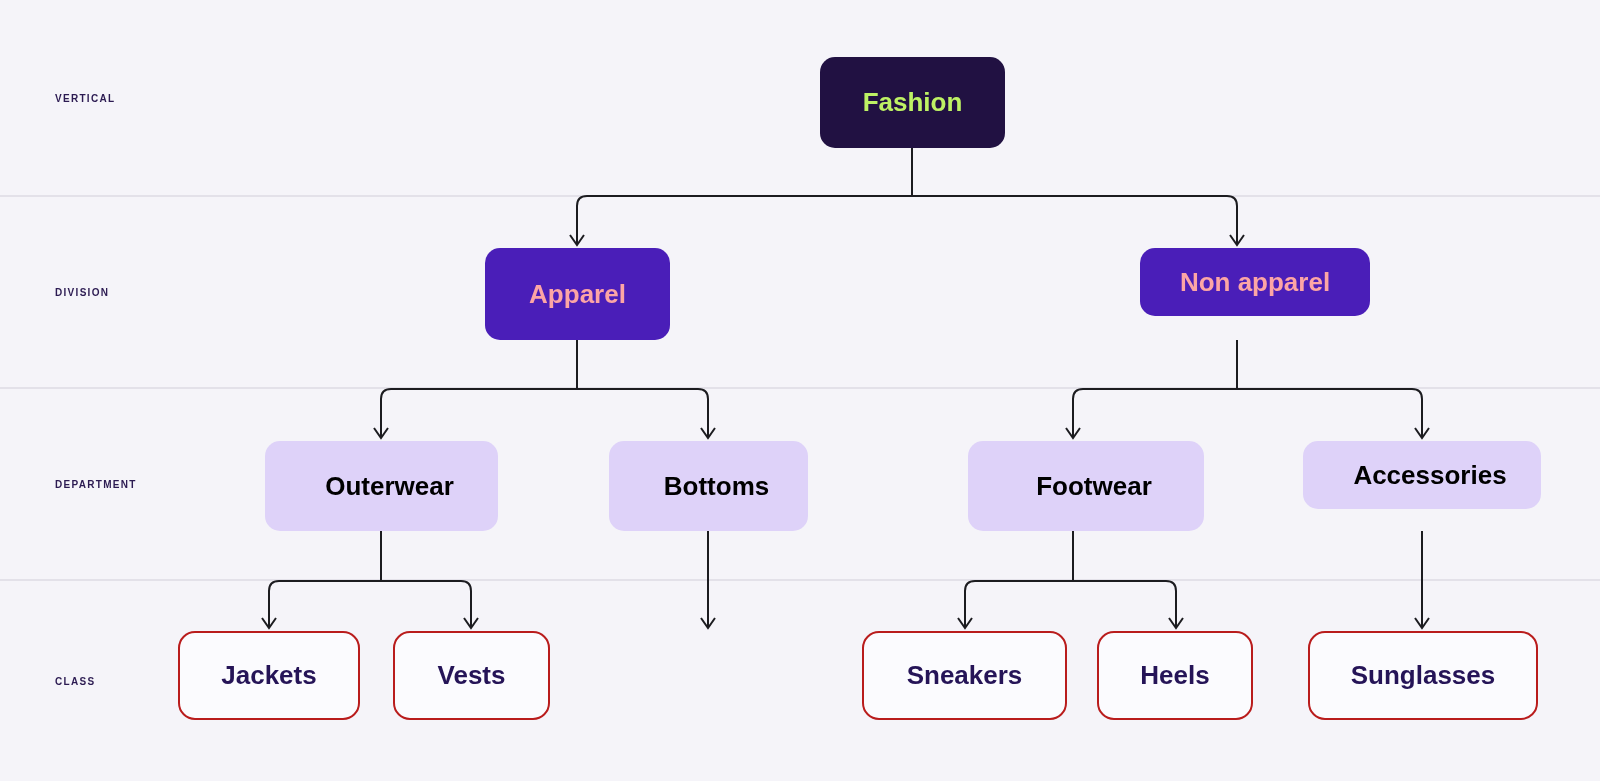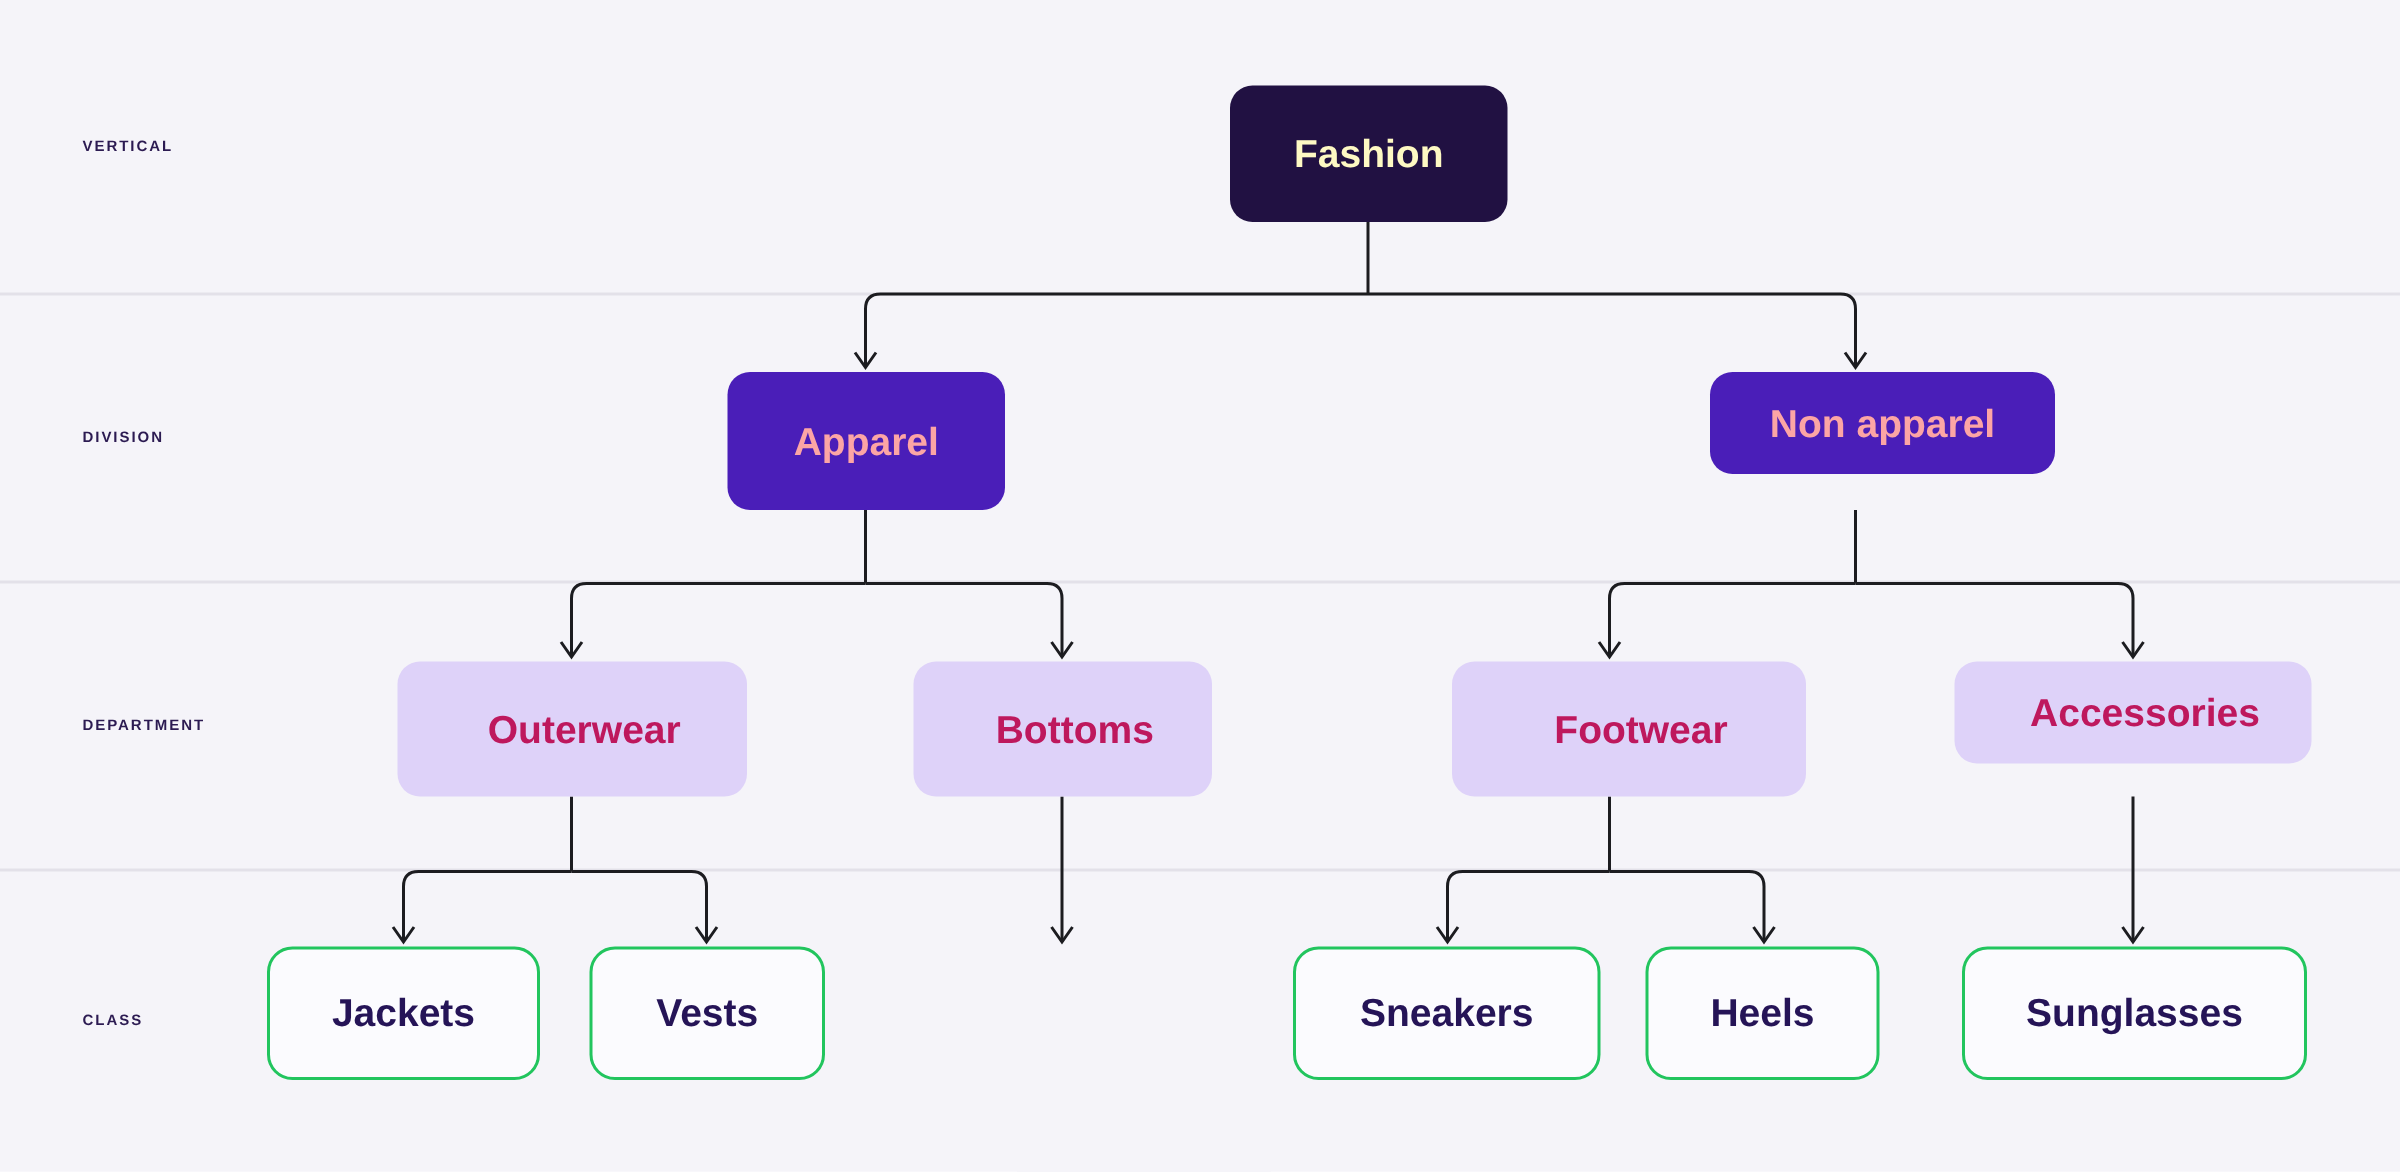--- a/index.html
+++ b/index.html
@@ -22,24 +22,24 @@
   .edges{position:absolute;left:0;top:0;pointer-events:none;}
   .edge{stroke:#1c1c20;stroke-width:2;fill:none;}
   .node{
     position:absolute;
     display:flex;align-items:center;justify-content:center;
     border-radius:15px;
     font-size:26px;font-weight:700;
     box-sizing:border-box;
     white-space:nowrap;
   }
-  .lvl1{background:#211142;color:#fef9c3;}
+  .lvl1{background:#211142;color:#bef264;}
   .lvl2{background:#4a1eb8;color:#fca5a5;}
-  .lvl3{background:#ded2f9;color:#be185d;padding-left:16px;}
-  .lvl4{background:#fbfbfe;color:#251457;border:2px solid #22c55e;border-radius:17px;}
+  .lvl3{background:#ded2f9;color:#000000;padding-left:16px;}
+  .lvl4{background:#fbfbfe;color:#251457;border:2px solid #b91c1c;border-radius:17px;}
 </style>
 </head>
 <body>
 
 <div class="canvas">
 
   <div class="divider" style="top:195px"></div>
   <div class="divider" style="top:387px"></div>
   <div class="divider" style="top:579px"></div>
 

